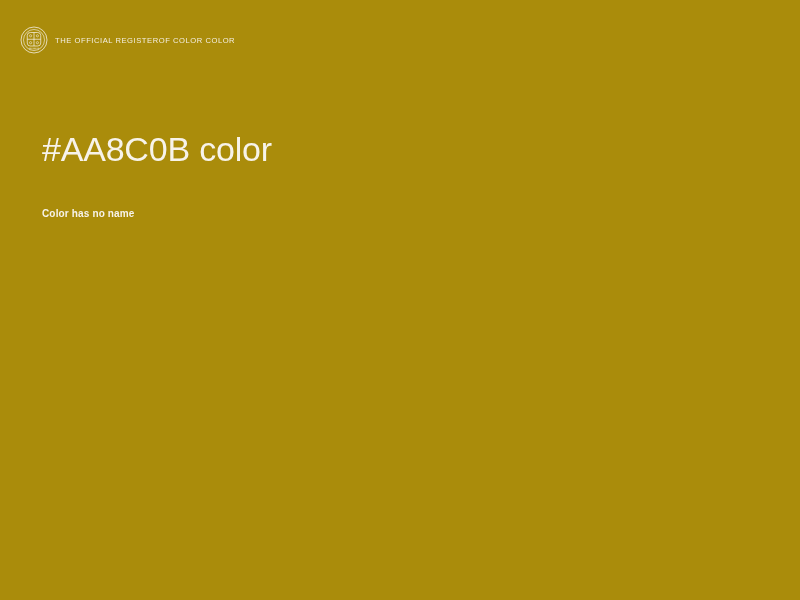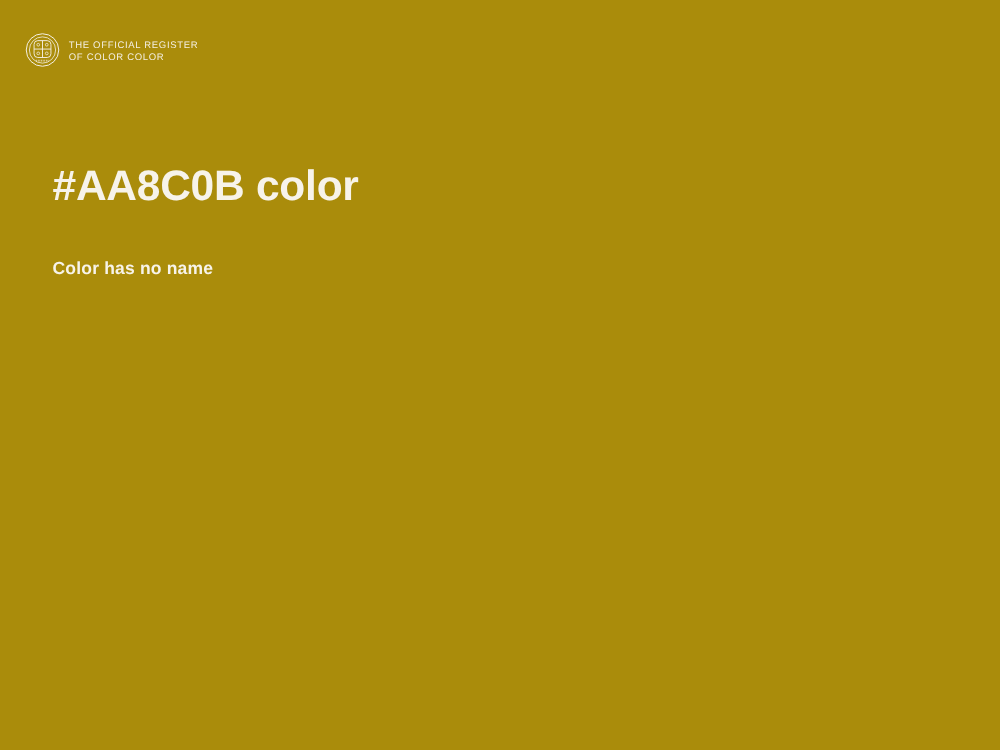--- a/index.html
+++ b/index.html
@@ -35,21 +35,21 @@
 
   #seal {
     width: 28px;
     height: 28px;
     flex: 0 0 28px;
     display: block;
   }
 
   #brand-wordmark {
     display: flex;
-    flex-direction: column;
+    flex-direction: row;
     justify-content: center;
     padding-top: 1px;
   }
 
   .brand-line {
     font-family: "Liberation Sans", sans-serif;
     font-size: 7.6px;
     line-height: 10px;
     letter-spacing: 0.55px;
     color: #F4EFE2;
@@ -61,31 +61,31 @@
   #main {
     position: absolute;
     left: 42px;
     top: 126px;
     width: 700px;
   }
 
   #color-title {
     font-family: "Liberation Sans", sans-serif;
     font-size: 34px;
-    font-weight: bold;
+    font-weight: normal;
     line-height: 46px;
     letter-spacing: -0.2px;
     color: #F7F3EA;
     margin: 0;
     white-space: nowrap;
   }
 
   #color-subtitle {
     font-family: "Liberation Sans", sans-serif;
-    font-size: 14px;
+    font-size: 10px;
     font-weight: bold;
     line-height: 14px;
     letter-spacing: 0.15px;
     color: #F7F3EA;
     margin: 0;
     padding-top: 35px;
     white-space: nowrap;
   }
 </style>
 </head>

